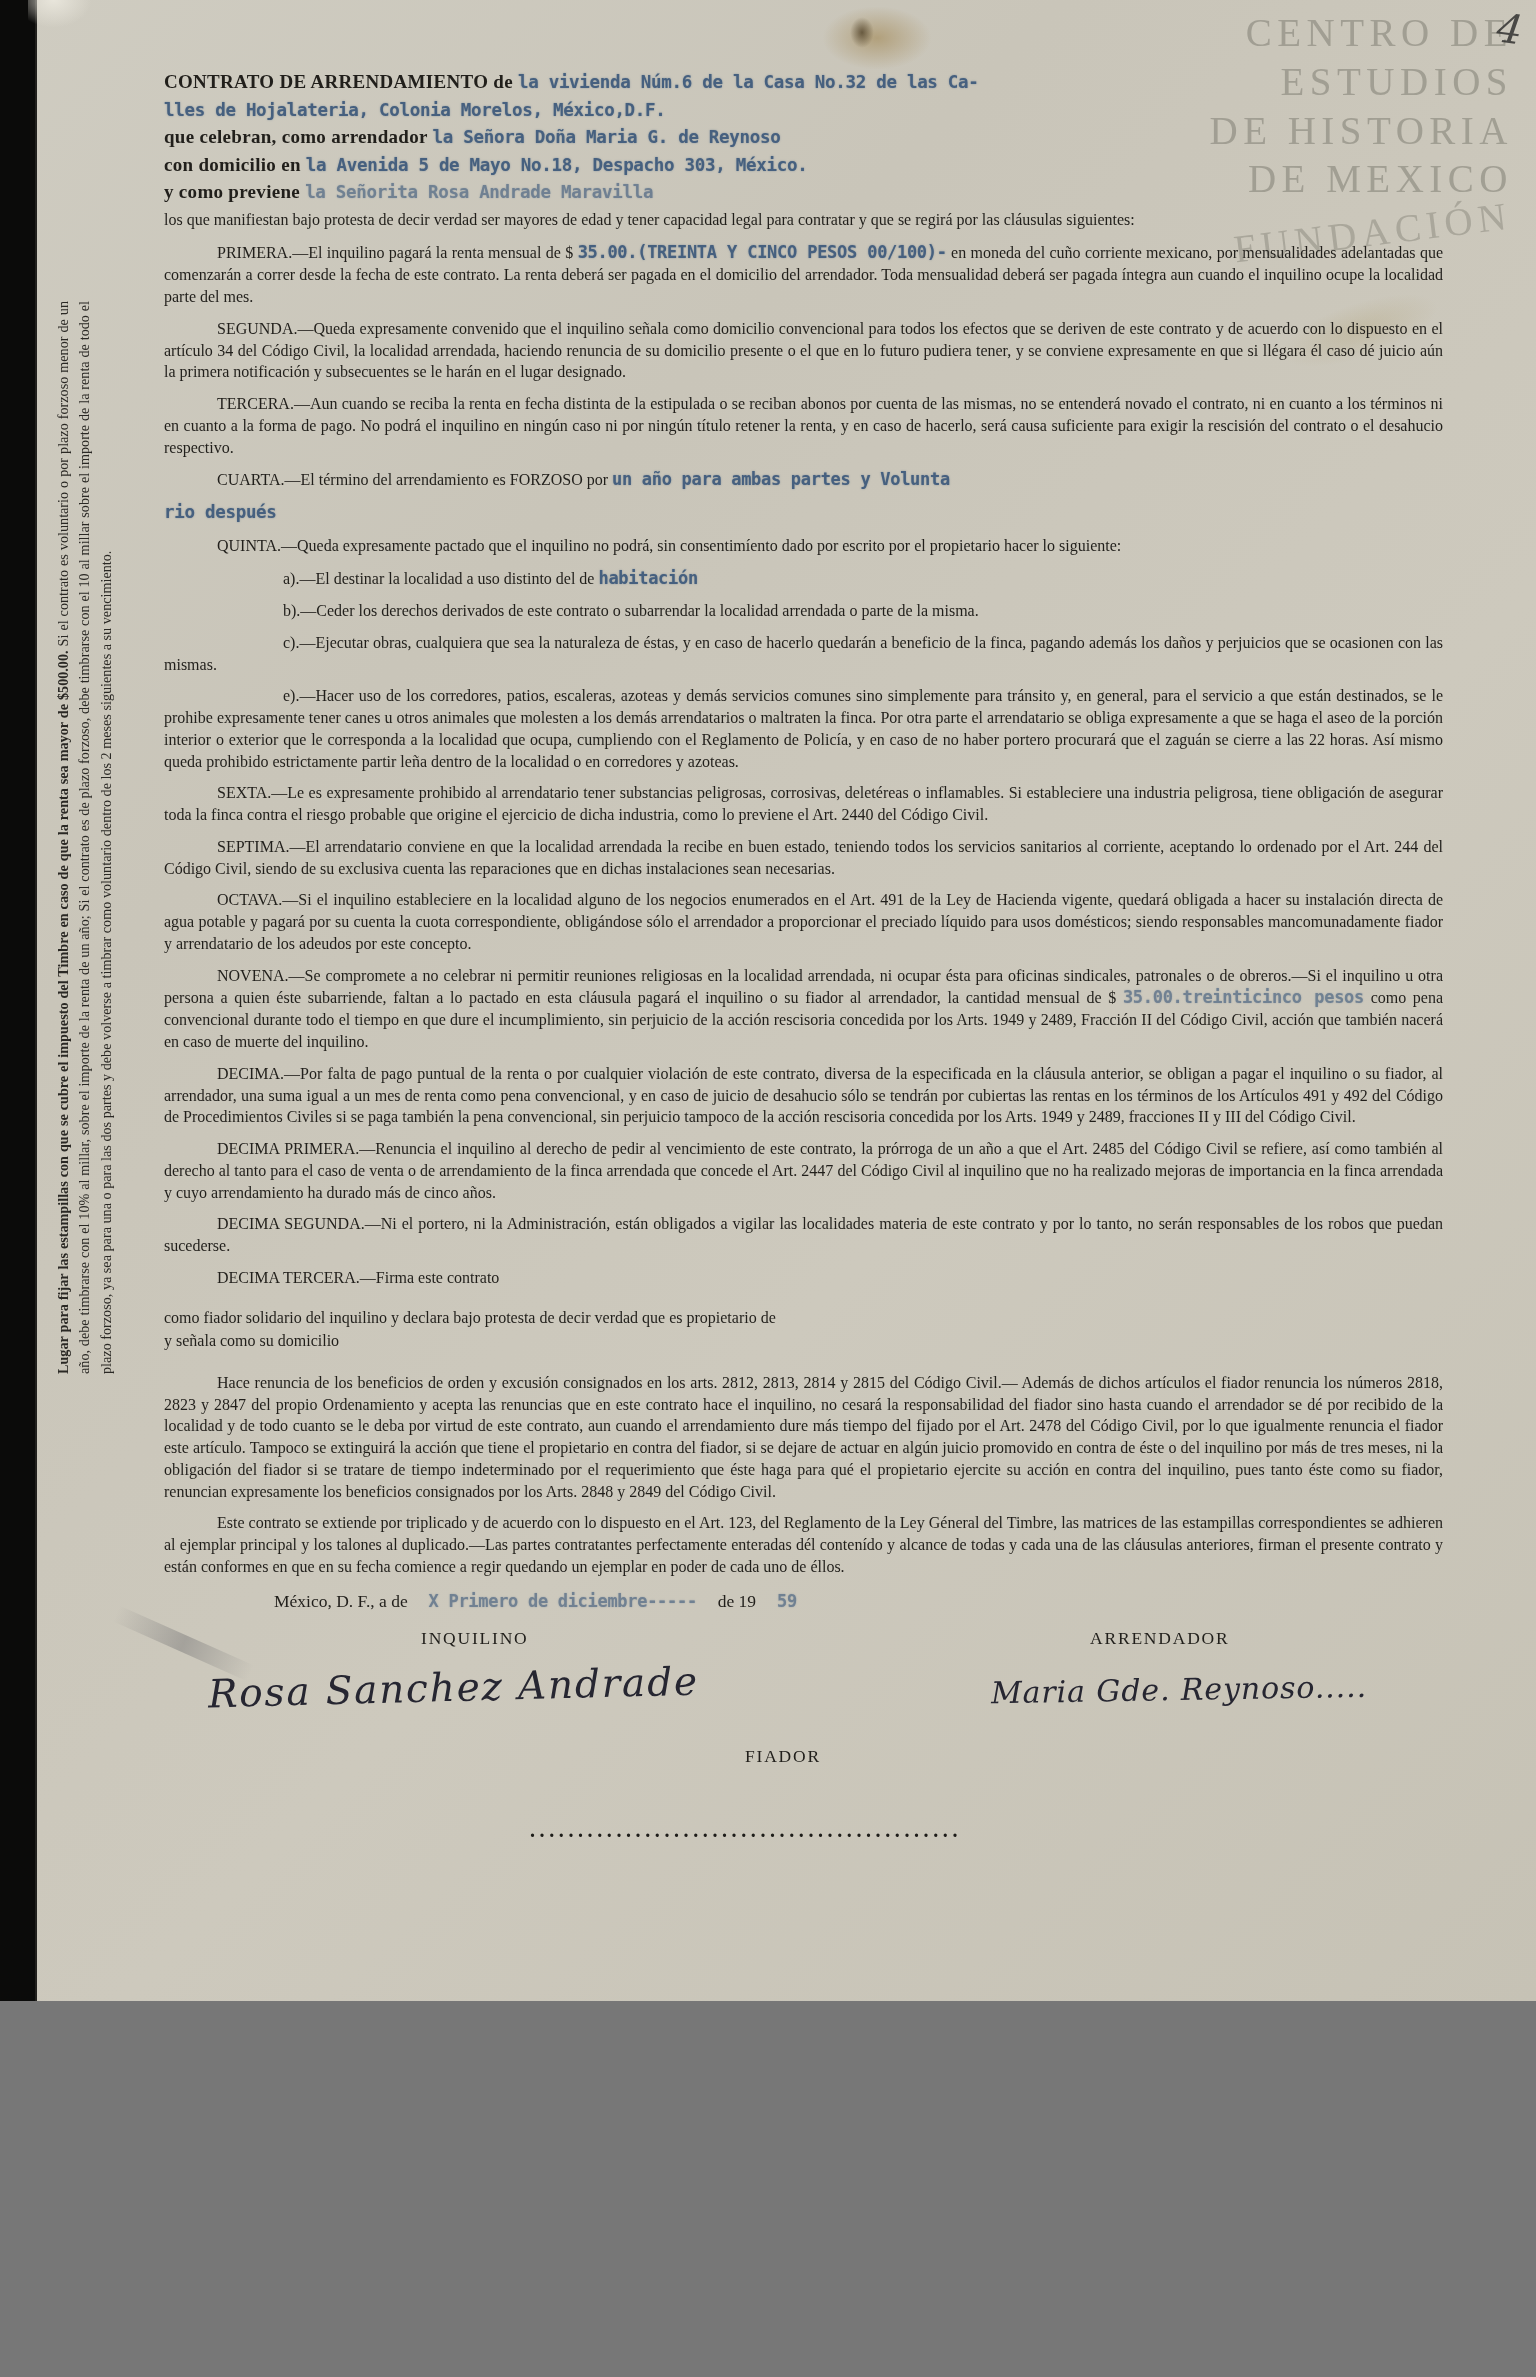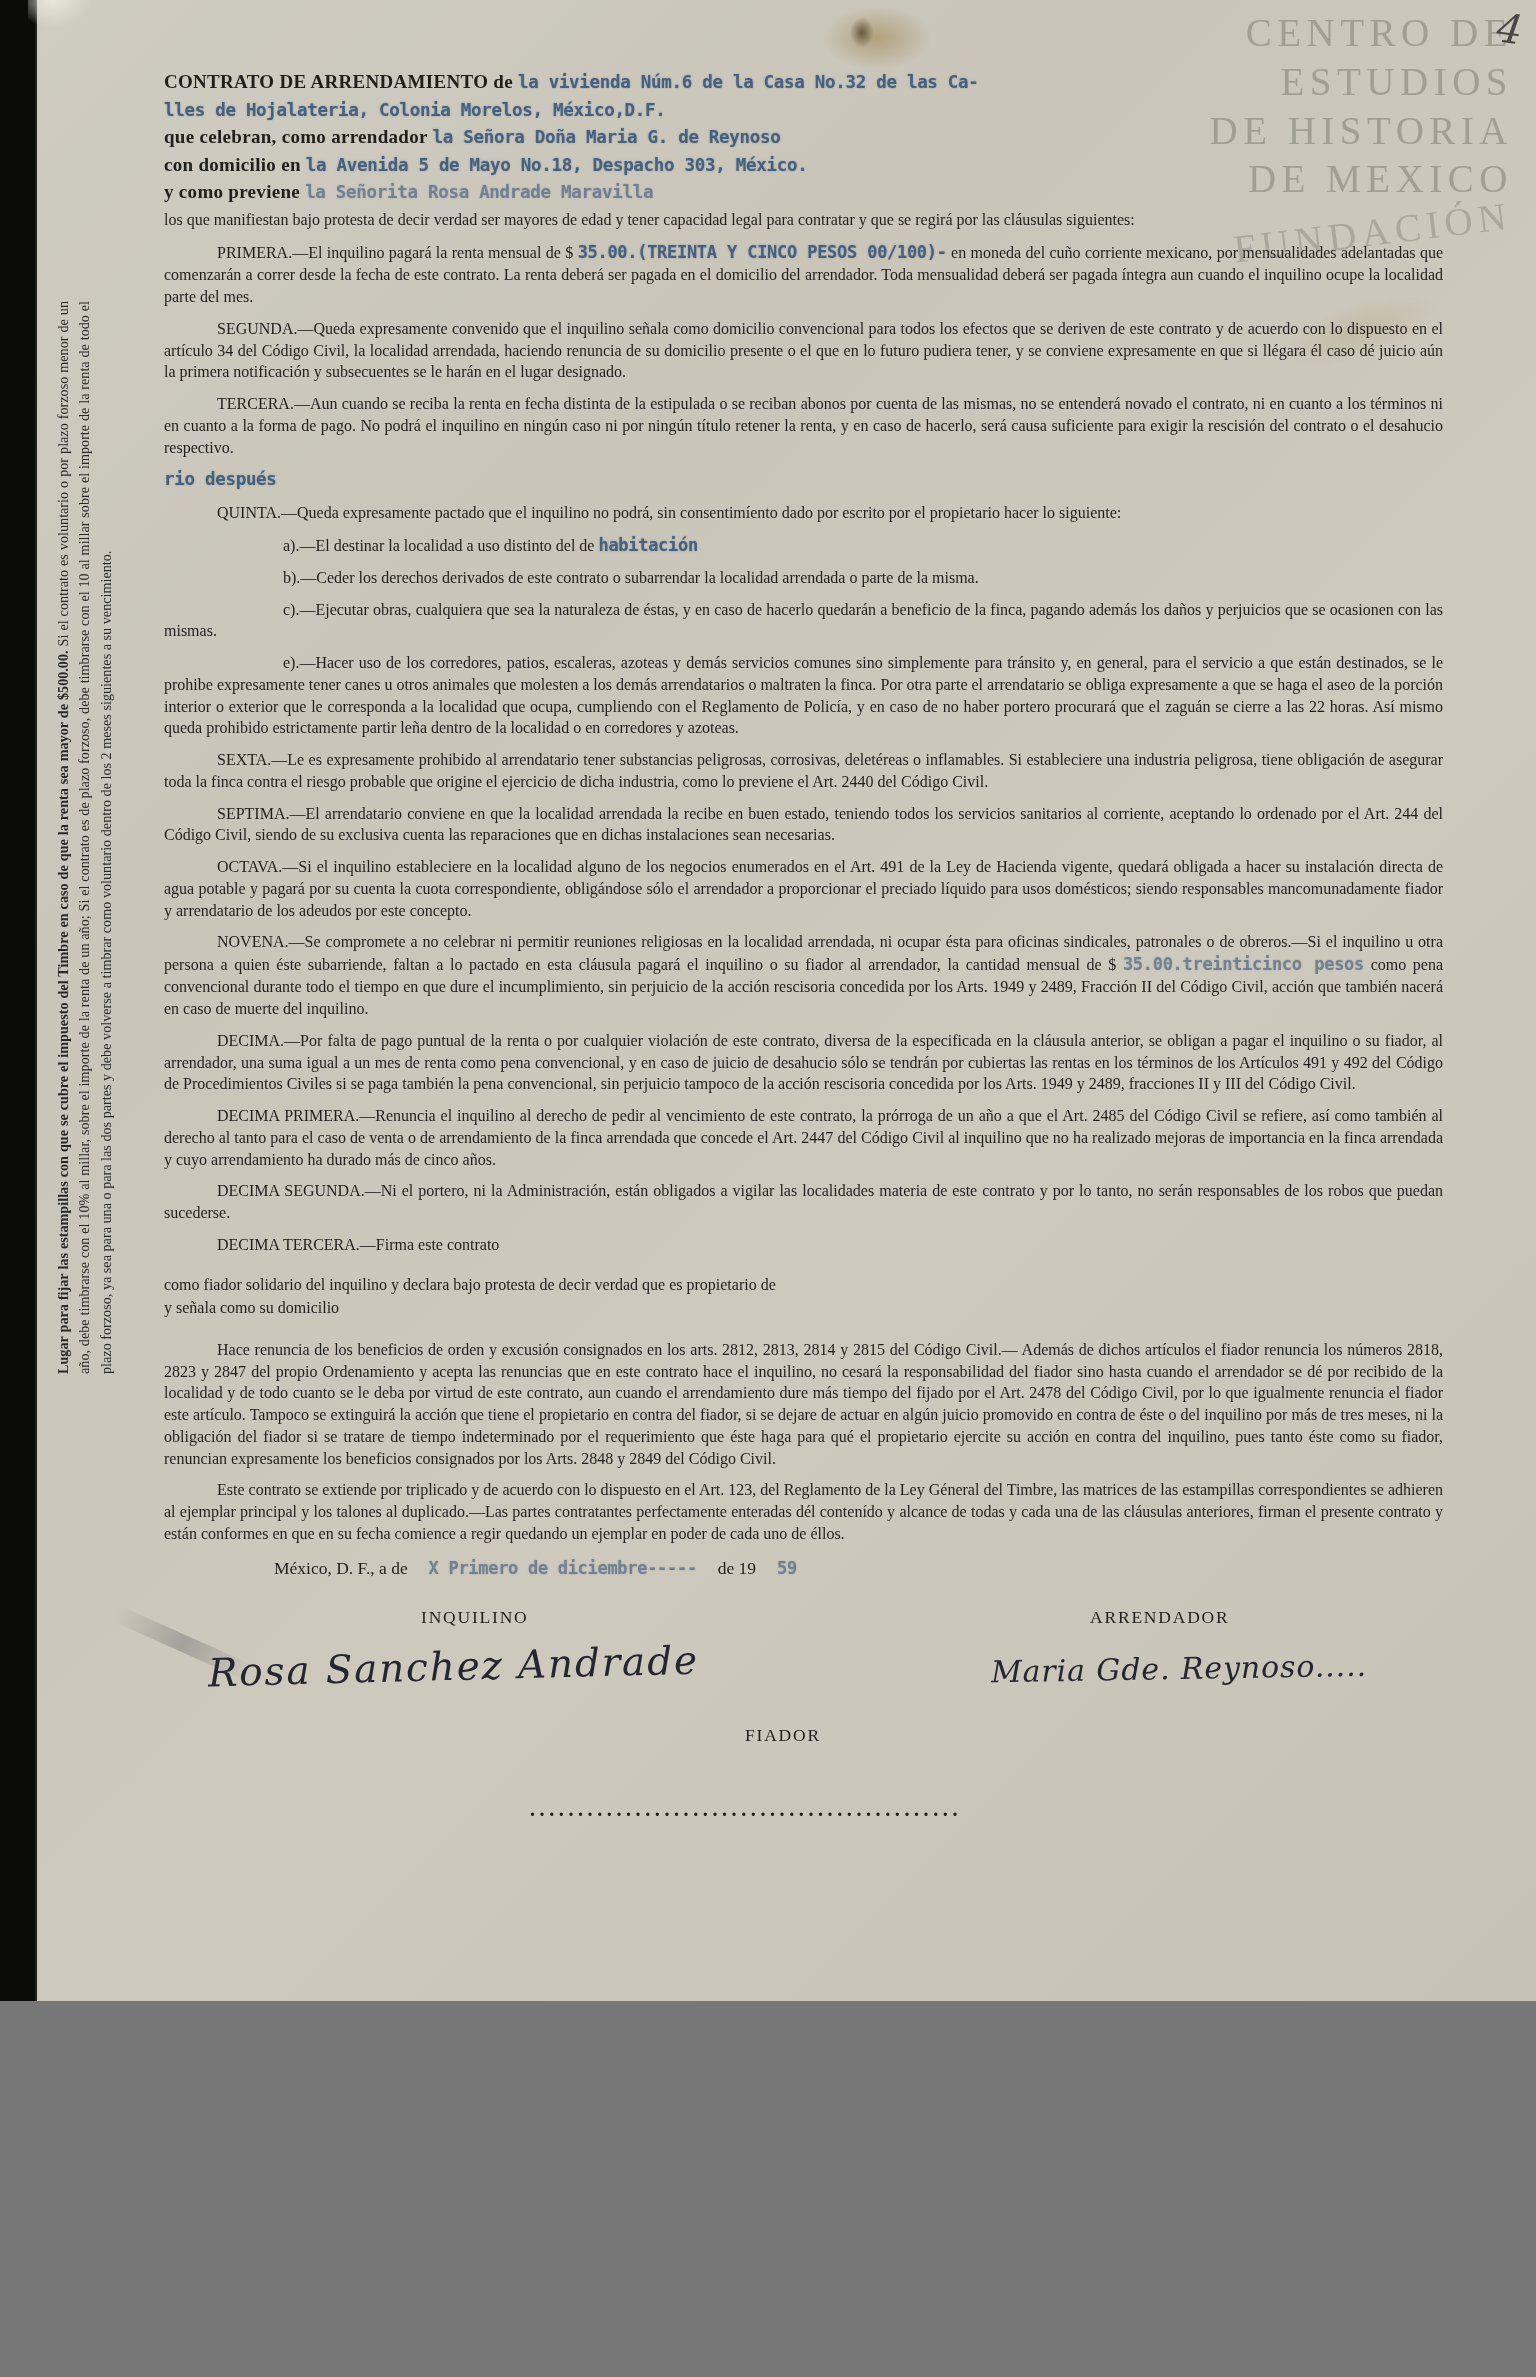--- a/index.html
+++ b/index.html
@@ -60,21 +60,21 @@
 
   .clause { font-size:16px; line-height:1.36; text-align:justify; text-indent:53px; margin:10px 0; }
   .clause.item { text-indent:119px; }
   .no-indent { text-indent:0; }
   .typed-line { margin:0 0 1.8px 0; }
   .dt-line { font-size:16px; line-height:1.36; margin:1.8px 0; }
 
   .date-line { margin:13px 0 0 110px; font-size:17.5px; }
   .date-line .typed { margin:0 16.5px; }
 
-  .sig-area { position:relative; height:276px; margin-top:28px; }
+  .sig-area { position:relative; height:276px; margin-top:16px; }
   .sig-head { position:absolute; font-size:17.5px; letter-spacing:1.8px; font-weight:normal; }
   .sig-head.tenant { left:257px; top:0; }
   .sig-head.landlord { left:926px; top:0; }
   .handwriting {
     position:absolute; font-family:"DejaVu Serif", serif; font-style:italic;
     color:#262631; white-space:nowrap;
   }
   .hw-tenant { left:44px; top:37px; font-size:39px; letter-spacing:1.8px; transform:rotate(-1.5deg); }
   .hw-landlord { left:827px; top:44px; font-size:30px; letter-spacing:0.9px; transform:rotate(-1deg); }
   .fiador-head { position:absolute; left:581px; top:118px; font-size:17.5px; letter-spacing:1.8px; }
@@ -133,20 +133,24 @@
     <p class="clause">
       <span>PRIMERA.—El inquilino pagará la renta mensual de $</span>
       <span class="typed">35.00.(TREINTA Y CINCO PESOS 00/100)-</span>
       <span>en moneda del cuño corriente mexicano, por mensualidades adelantadas que comenzarán a correr desde la fecha de este contrato. La renta deberá ser pagada en el domicilio del arrendador. Toda mensualidad deberá ser pagada íntegra aun cuando el inquilino ocupe la localidad parte del mes.</span>
     </p>
 
     <p class="clause">SEGUNDA.—Queda expresamente convenido que el inquilino señala como domicilio convencional para todos los efectos que se deriven de este contrato y de acuerdo con lo dispuesto en el artículo 34 del Código Civil, la localidad arrendada, haciendo renuncia de su domicilio presente o el que en lo futuro pudiera tener, y se conviene expresamente en que si llégara él caso dé juicio aún la primera notificación y subsecuentes se le harán en el lugar designado.</p>
 
     <p class="clause">TERCERA.—Aun cuando se reciba la renta en fecha distinta de la estipulada o se reciban abonos por cuenta de las mismas, no se entenderá novado el contrato, ni en cuanto a los términos ni en cuanto a la forma de pago. No podrá el inquilino en ningún caso ni por ningún título retener la renta, y en caso de hacerlo, será causa suficiente para exigir la rescisión del contrato o el desahucio respectivo.</p>
 
+    <p class="clause">
+      <span>CUARTA.—El término del arrendamiento es FORZOSO por</span>
+      <span class="typed">un año para ambas partes y Volunta</span>
+    </p>
     <p class="clause no-indent typed-line">
       <span class="typed big">rio después</span>
     </p>
 
     <p class="clause">QUINTA.—Queda expresamente pactado que el inquilino no podrá, sin consentimíento dado por escrito por el propietario hacer lo siguiente:</p>
 
     <p class="clause item">
       <span>a).—El destinar la localidad a uso distinto del de</span>
       <span class="typed">habitación</span>
     </p>

